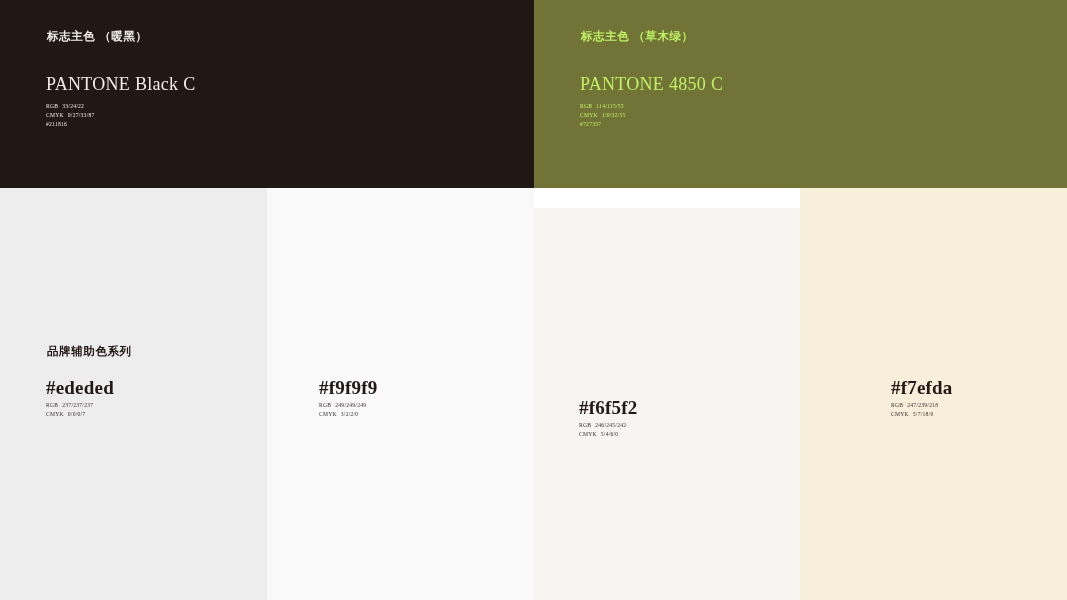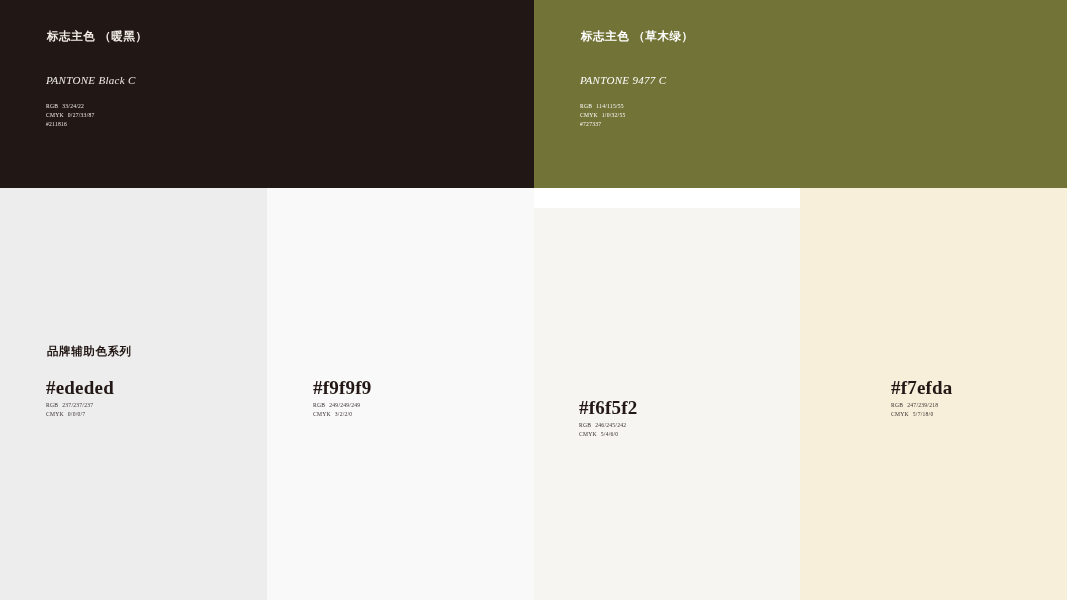--- a/index.html
+++ b/index.html
@@ -47,26 +47,25 @@
     font-weight: bold;
     letter-spacing: 0.6px;
     line-height: 1;
     white-space: nowrap;
   }
   .panel-pantone {
     position: absolute;
     left: 46px;
     top: 75px;
     font-family: "Liberation Serif", "DejaVu Serif", serif;
-    font-size: 11px;
+    font-size: 18px;
     font-weight: normal;
     letter-spacing: 0.3px;
     line-height: 1;
     white-space: nowrap;
-    font-style: italic;
   }
   .spec-list {
     position: absolute;
     left: 46px;
     top: 102px;
     font-family: "Liberation Serif", "DejaVu Serif", serif;
     font-size: 5.6px;
     line-height: 9px;
     letter-spacing: 0.25px;
     white-space: nowrap;
@@ -113,44 +112,44 @@
     letter-spacing: 0.2px;
     line-height: 1;
     color: #231815;
     white-space: nowrap;
   }
   .swatch .spec-list {
     top: 213px;
     color: #3a3230;
   }
   .swatch.s0 .swatch-hex, .swatch.s0 .spec-list { left: 46px; }
-  .swatch.s1 .swatch-hex, .swatch.s1 .spec-list { left: 46px; }
+  .swatch.s1 .swatch-hex, .swatch.s1 .spec-list { left: 52px; }
   .swatch.s2 .swatch-hex, .swatch.s2 .spec-list { left: 45px; }
   .swatch.s3 .swatch-hex, .swatch.s3 .spec-list { left: 45px; margin-left: 46px; }
 </style>
 </head>
 <body>
 
 <div class="board">
 
   <div class="primary-row">
 
     <div class="primary-panel black" style="background-color: rgb(33, 24, 22); color: rgb(240, 235, 228);">
       <div class="panel-heading">标志主色 （暖黑）</div>
       <div class="panel-pantone">PANTONE Black C</div>
       <div class="spec-list">
         <span class="spec-line"><span class="spec-key">RGB</span><span>33/24/22</span></span>
         <span class="spec-line"><span class="spec-key">CMYK</span><span>0/27/33/87</span></span>
         <span class="spec-line">#211816</span>
       </div>
     </div>
 
-    <div class="primary-panel green" style="background-color: rgb(114, 115, 55); color: #ffffff;">
+    <div class="primary-panel green" style="background-color: rgb(114, 115, 55); color: #bef264;">
       <div class="panel-heading">标志主色 （草木绿）</div>
-      <div class="panel-pantone">PANTONE 9477 C</div>
+      <div class="panel-pantone">PANTONE 4850 C</div>
       <div class="spec-list">
         <span class="spec-line"><span class="spec-key">RGB</span><span>114/115/55</span></span>
         <span class="spec-line"><span class="spec-key">CMYK</span><span>1/0/32/55</span></span>
         <span class="spec-line">#727337</span>
       </div>
     </div>
 
   </div>
 
   <div class="secondary-row">

